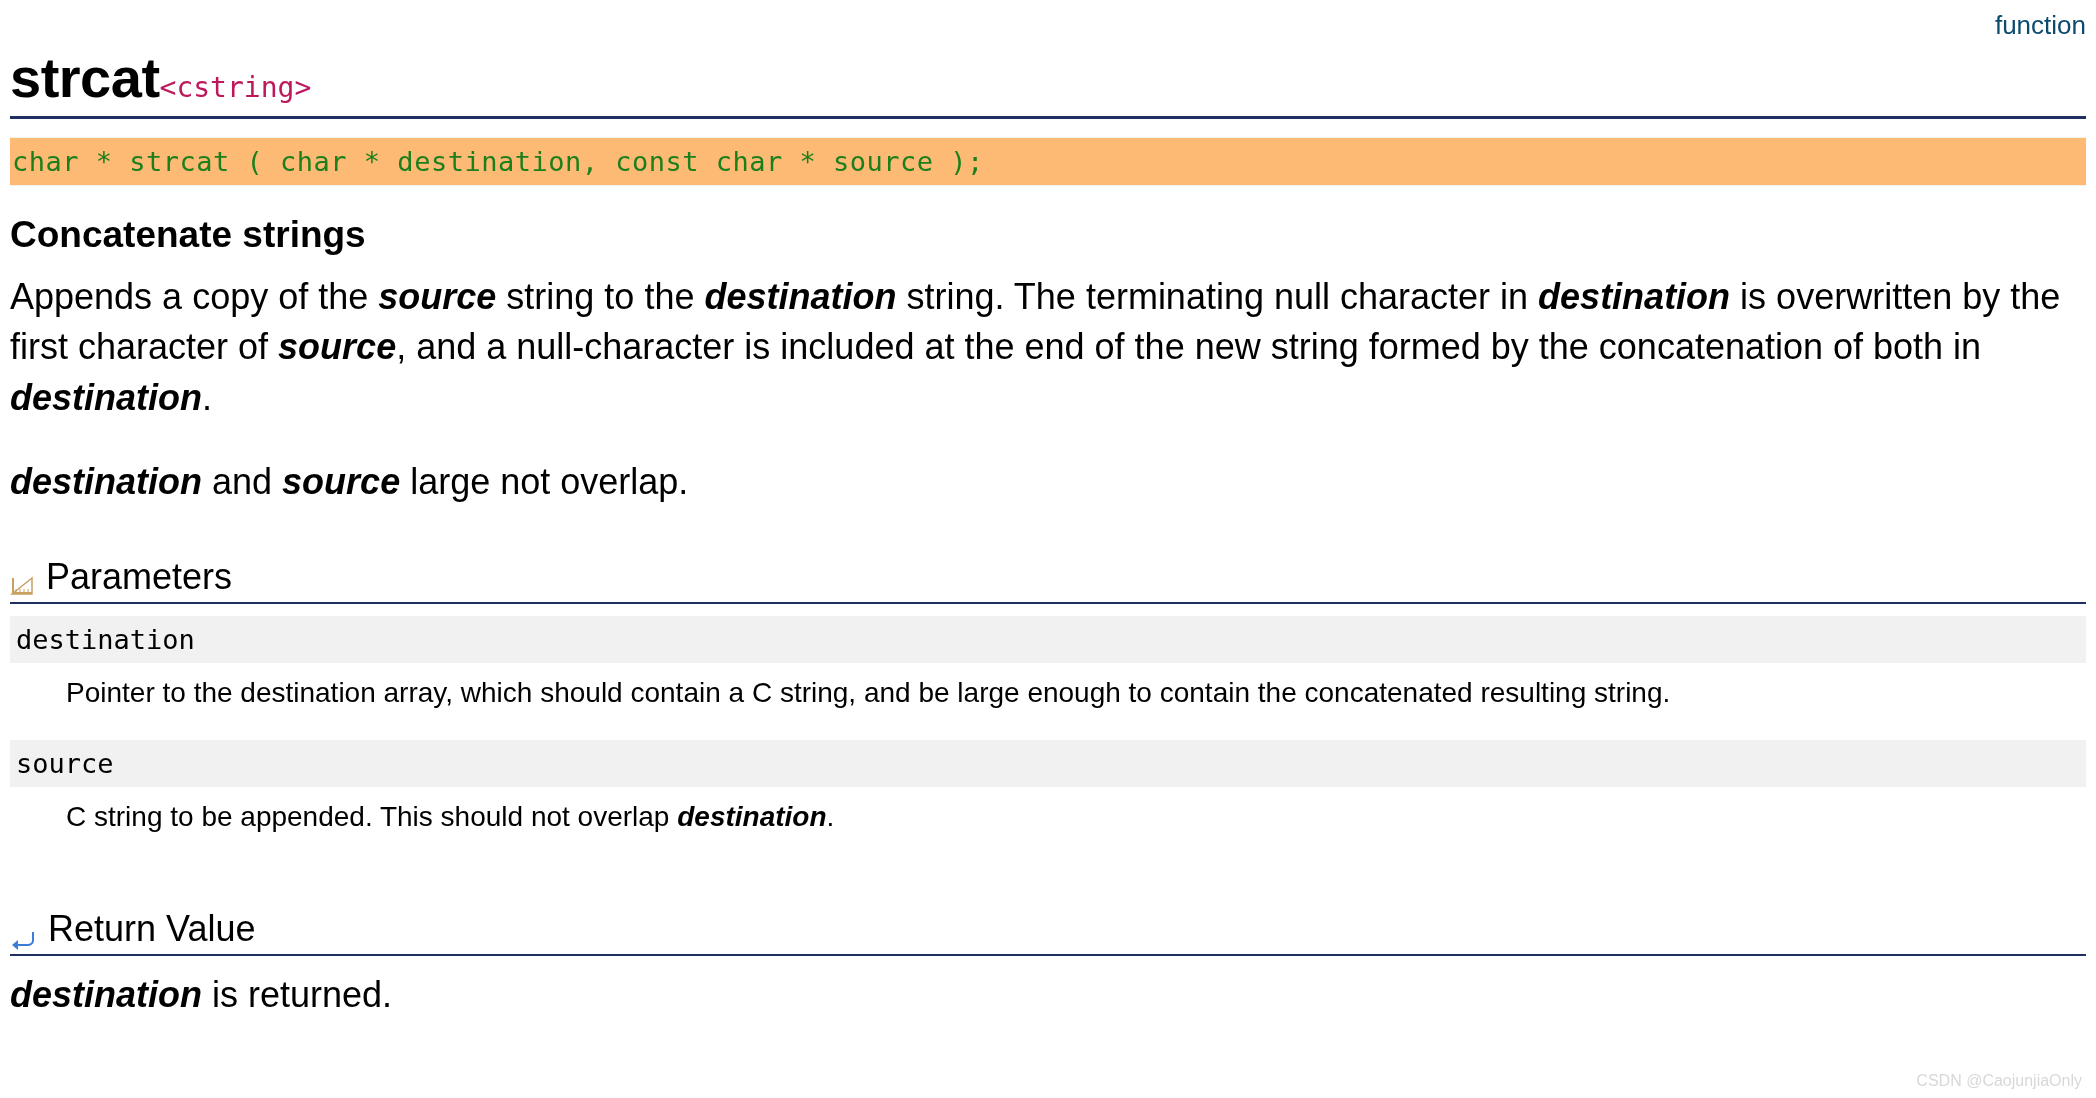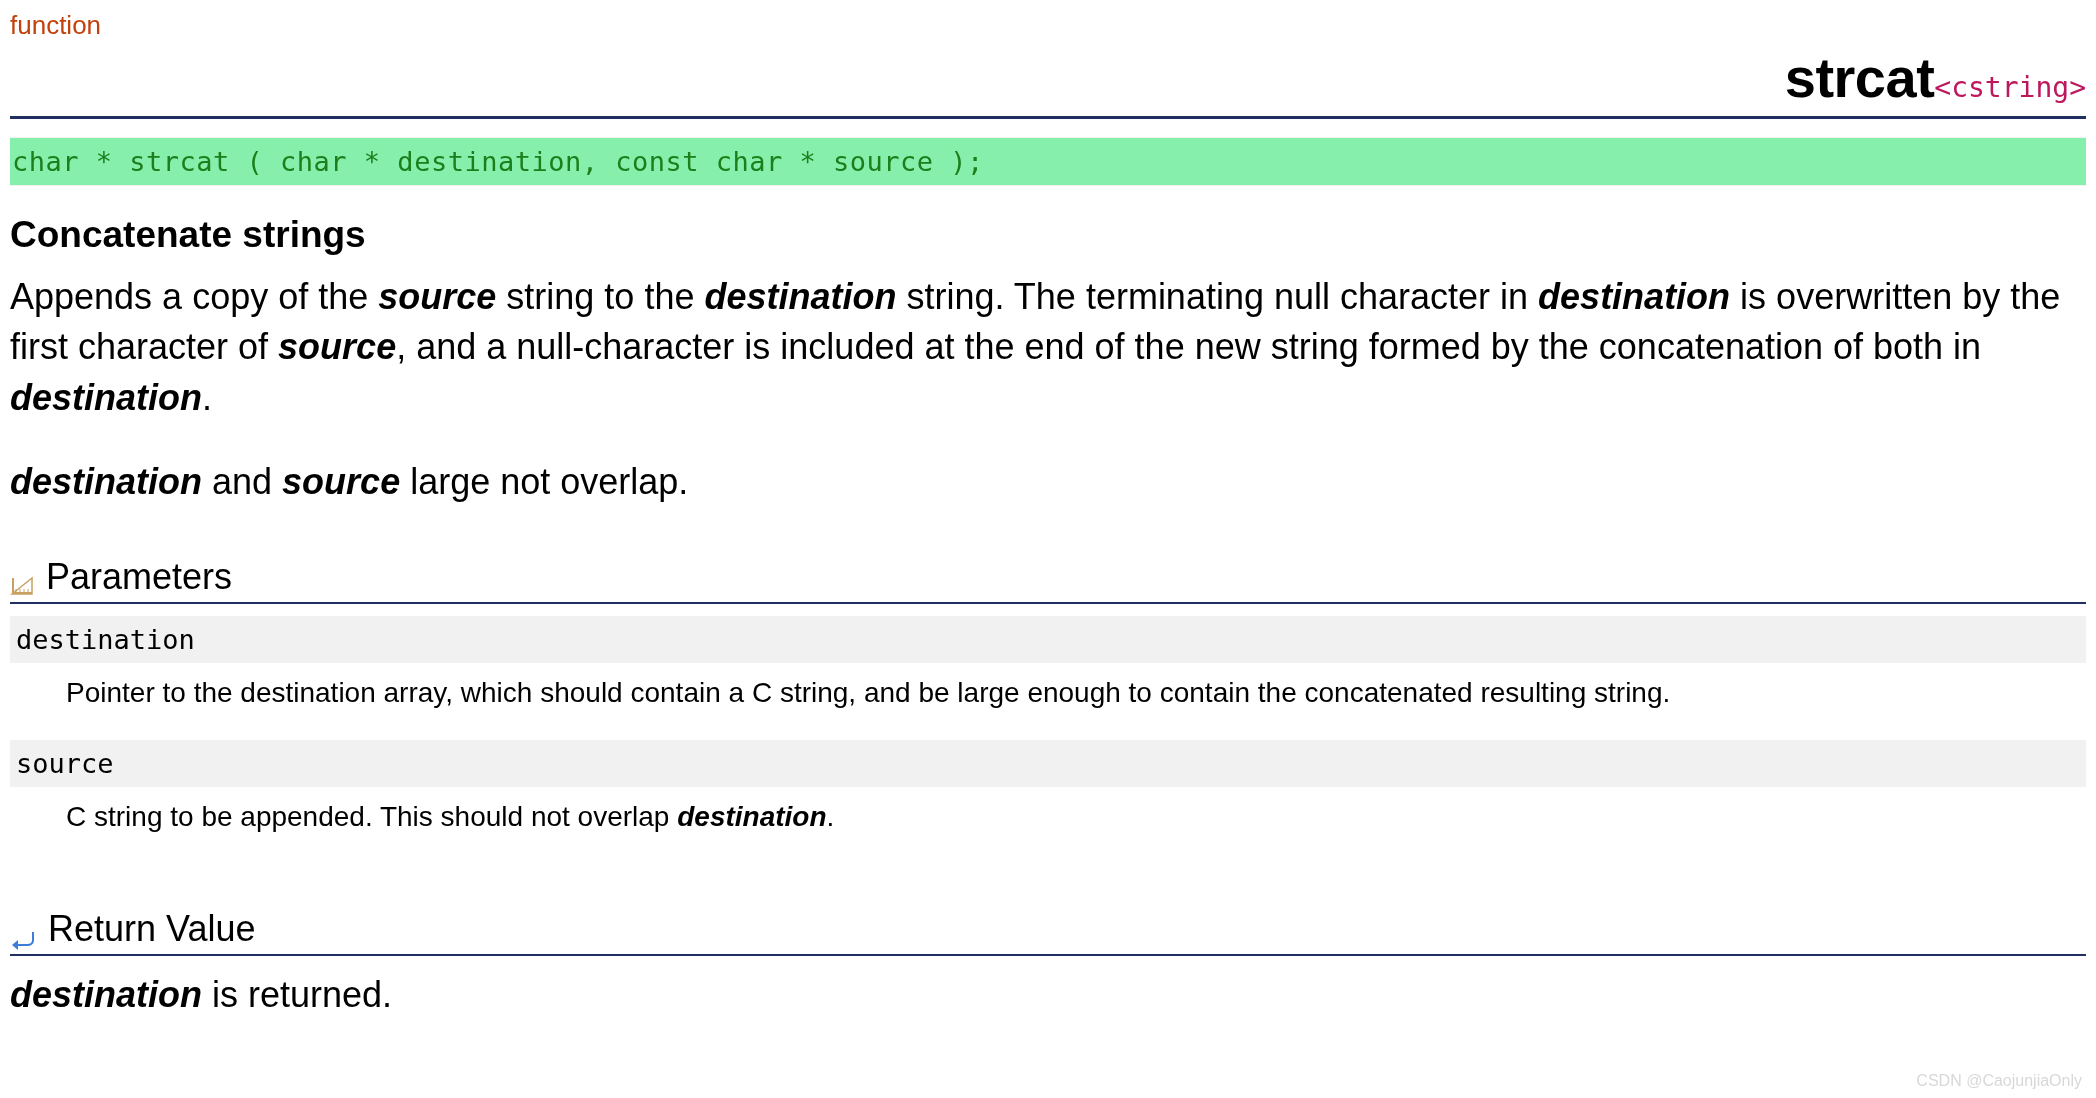--- a/index.html
+++ b/index.html
@@ -9,43 +9,44 @@
     }
     body {
       font-family: -apple-system, BlinkMacSystemFont, "Segoe UI", Helvetica, Arial, sans-serif;
       background: #ffffff;
       color: #000000;
       padding: 10px;
       width: 2096px;
     }
     .category-label {
       font-size: 26px;
-      color: #c2410c;
+      color: #0c4a6e;
       margin-bottom: 4px;
+      text-align: right;
     }
     .title-row {
       display: flex;
-      justify-content: flex-end;
+      justify-content: flex-start;
       align-items: baseline;
       border-bottom: 3px solid #1f2f5f;
       padding-bottom: 6px;
       margin-bottom: 18px;
     }
     .function-title {
       font-size: 56px;
       font-weight: bold;
       letter-spacing: -0.5px;
     }
     .header-include {
       font-family: "Menlo", "Consolas", monospace;
       font-size: 28px;
       color: #be185d;
     }
     .signature-box {
-      background: #86efac;
+      background: #fdba74;
       border-top: 1px solid #eef3ed;
       border-bottom: 1px solid #eef3ed;
       padding: 8px 2px;
       margin-bottom: 28px;
     }
     .signature-code {
       font-family: "Menlo", "Consolas", monospace;
       font-size: 27px;
       color: #1b7f1b;
       letter-spacing: 0.5px;

